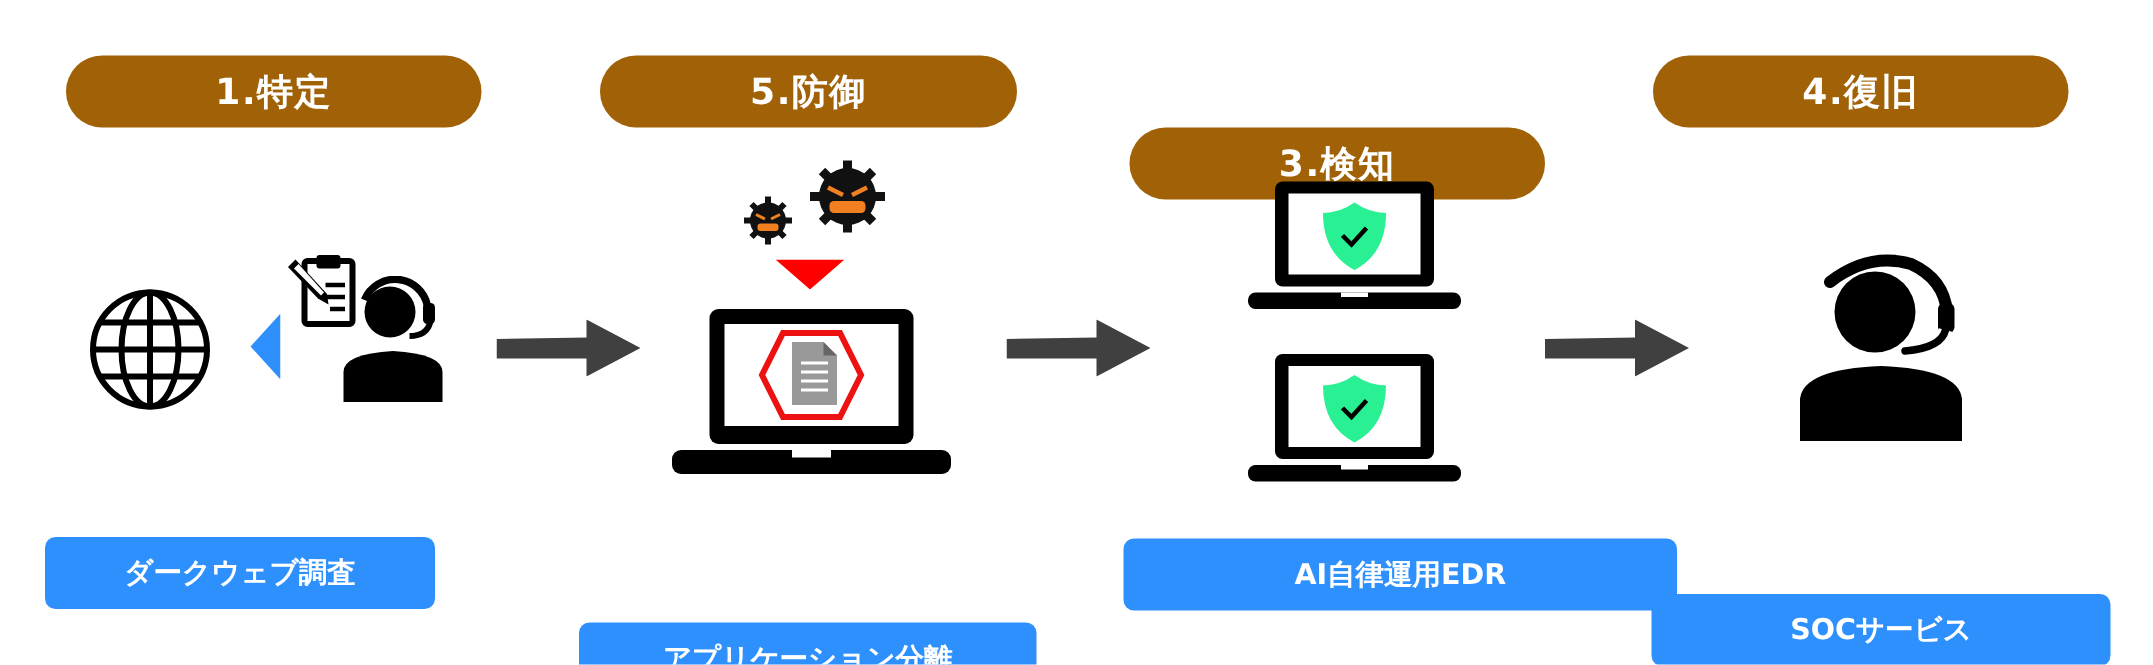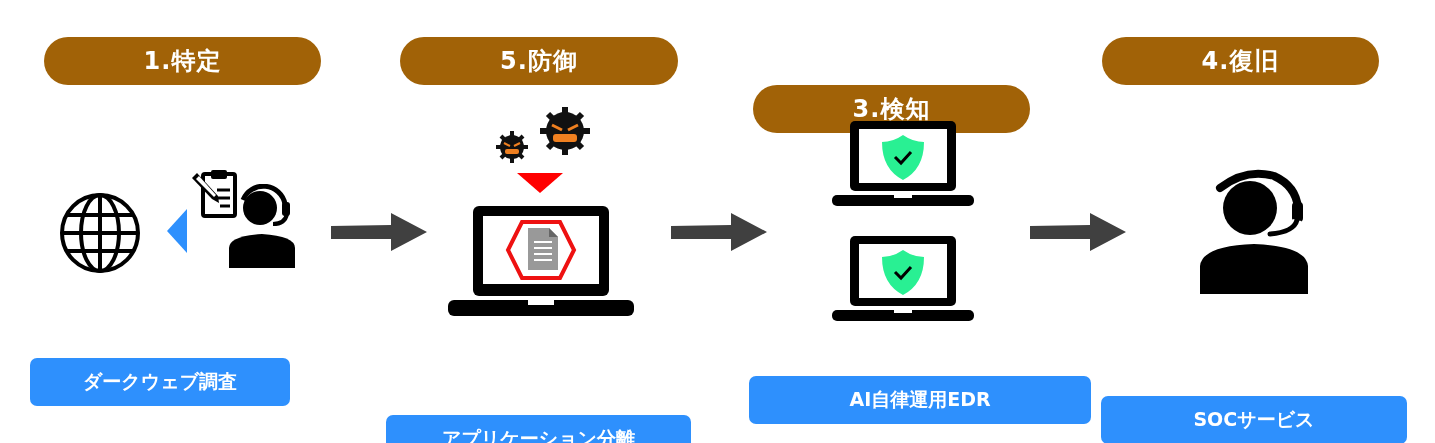--- a/index.html
+++ b/index.html
@@ -154,14 +154,14 @@
     <path d="M22,22 Q48,2 76,10 Q98,20 100,42" fill="none" stroke="#000" stroke-width="8" stroke-linecap="round"></path>
     <rect x="94" y="36" width="11" height="20" rx="4" fill="#000"></rect>
     <path d="M99,54 Q96,66 72,68" fill="none" stroke="#fff" stroke-width="9"></path>
     <path d="M99,54 Q96,66 72,68" fill="none" stroke="#000" stroke-width="5" stroke-linecap="round"></path>
     <path d="M2,128 L2,100 Q4,80 56,78 Q108,80 110,100 L110,128 Z" fill="#000"></path>
   </svg>
 </div>
 
 <div class="label-btn" style="left:30px;top:358px;width:260px;">ダークウェブ調査</div>
 <div class="label-btn" style="left:386px;top:372px;width:305px;margin-top:43px;">アプリケーション分離</div>
-<div class="label-btn" style="left:749px;top:376px;width:342px;">AI自律運用EDR</div>
+<div class="label-btn" style="left:749px;top:359px;width:369px;">AI自律運用EDR</div>
 <div class="label-btn" style="left:1101px;top:356px;width:306px;margin-top:40px;">SOCサービス</div>
 
 </body></html>

